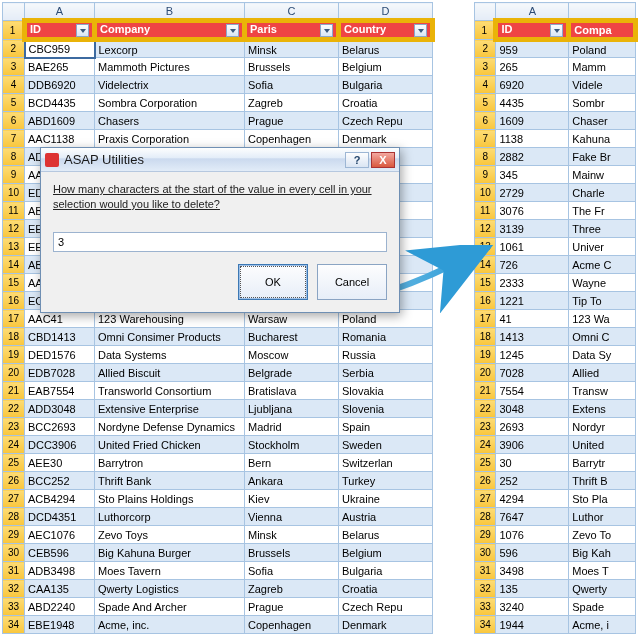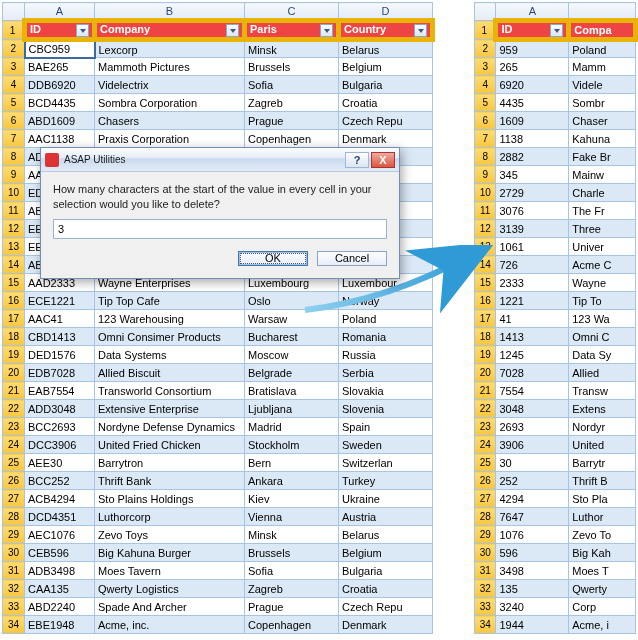--- a/index.html
+++ b/index.html
@@ -60,33 +60,33 @@
     box-shadow:2px 3px 10px rgba(0,0,0,.35);
     font-size:11px;
   }
   .titlebar{
     height:24px;
     background:linear-gradient(#fdfefe,#e2ecf8 45%,#cad9ee 46%,#e2ecf8);
     display:flex;align-items:center;padding:0 4px;color:#1a1a1a;
     border-bottom:1px solid #b6c8df;
   }
   .titlebar .ico{width:14px;height:14px;background:#d33;border-radius:2px;margin-right:5px;}
-  .titlebar .t{flex:1;font-size:10px;}
+  .titlebar .t{flex:1;font-size:13px;}
   .titlebar .wbtn{width:24px;height:16px;margin-left:2px;
     background:linear-gradient(#fdfdfe,#dae5f3);border:1px solid #9db6d4;
     display:flex;align-items:center;justify-content:center;}
   .titlebar .close{background:linear-gradient(#f3a8a0,#d9583e);border-color:#a33;}
   .titlebar .wbtn span{font-size:11px;color:#23456b;font-weight:bold;}
   .titlebar .close span{color:#fff;}
   .dbody{padding:10px 12px 12px;}
-  .msg{color:#222;line-height:1.35;margin-bottom:7px;}
+  .msg{color:#222;line-height:1.35;margin-bottom:20px;text-decoration:underline;}
   .inp{width:100%;height:20px;border:1px solid #9cb3cf;background:#fff;
     padding:0 4px;font-size:11px;margin-bottom:12px;}
   .btnrow{text-align:right;}
-  .btn{display:inline-block;min-width:70px;height:15px;
+  .btn{display:inline-block;min-width:70px;height:36px;
     background:linear-gradient(#fdfdfe,#e7eef8);
     border:1px solid #8aa4c3;margin-left:6px;font-size:11px;
     padding:0 2px;vertical-align:middle;}
   .btn.ok{outline:1px dotted #555;outline-offset:-3px;
     border:1px solid #3c78b4;box-shadow:0 0 0 1px #9fc0e6 inset;}
 
   .arrow{position:absolute;left:300px;top:245px;pointer-events:none;}
 </style>
 </head>
 <body>
@@ -520,21 +520,21 @@
         <td>Moes T</td>
       </tr>
       <tr class="zebra0">
         <td class="rowhdr">32</td>
         <td class="num">135</td>
         <td>Qwerty</td>
       </tr>
       <tr class="zebra1">
         <td class="rowhdr">33</td>
         <td class="num">3240</td>
-        <td>Corp</td>
+        <td>Spade</td>
       </tr>
       <tr class="zebra0">
         <td class="rowhdr">34</td>
         <td class="num">1944</td>
         <td>Acme, i</td>
       </tr>
     </tbody>
 </table>
 
 <svg class="arrow" width="200" height="80">

